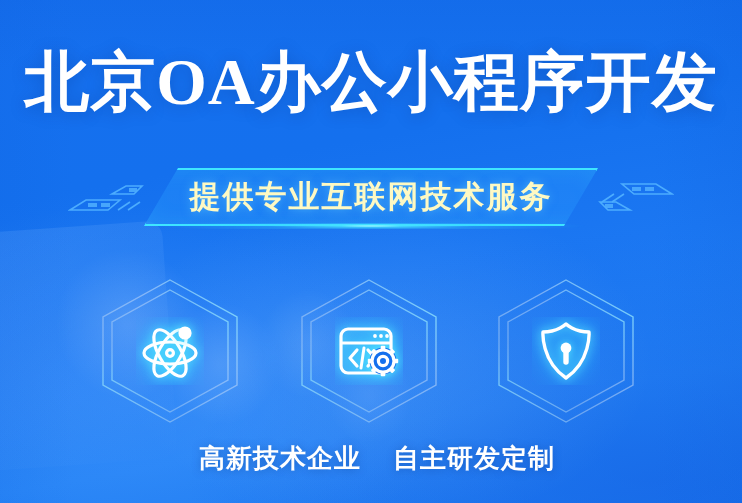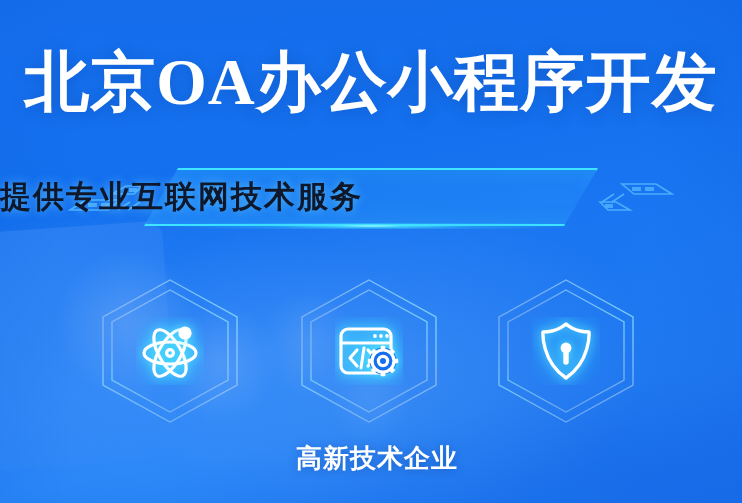--- a/index.html
+++ b/index.html
@@ -96,22 +96,22 @@
     clip-path: polygon(34px 0, 100% 0, calc(100% - 34px) 100%, 0 100%);
     background: linear-gradient(100deg, rgba(40,150,255,0.42) 0%, rgba(50,170,255,0.20) 50%, rgba(40,150,255,0.40) 100%);
     box-shadow: 0 0 18px rgba(63,230,255,0.55), inset 0 0 22px rgba(63,230,255,0.14);
   }
   .sub-text {
     position: absolute;
     left: 0; right: 0;
     top: 0;
     height: 58px;
     line-height: 58px;
-    text-align: left;
-    color: #0f172a;
+    text-align: center;
+    color: #fef9c3;
     font-size: 31px;
     font-weight: bold;
     letter-spacing: 2px;
     text-shadow: 0 0 10px rgba(120,225,255,0.55);
     white-space: nowrap;
   }
   .sub-glow {
     position: absolute;
     left: 50%;
     transform: translateX(-50%);
@@ -320,15 +320,16 @@
           <path d="M34 7 C34 7 26 15 11 15 C11 15 9 44 34 61 C59 44 57 15 57 15 C42 15 34 7 34 7 Z" fill="none" stroke="#ffffff" stroke-width="3.4" stroke-linejoin="round"></path>
           <circle cx="34" cy="31" r="5.4" fill="#ffffff"></circle>
           <path d="M34 33 L34 45" stroke="#ffffff" stroke-width="5.4" stroke-linecap="round"></path>
         </g>
       </svg>
     </div>
   </div>
 
   <div class="labels">
     <div class="label">高新技术企业</div>
+    <div class="label">自主研发定制</div>
   </div>
 
 </div>
 
 </body></html>

